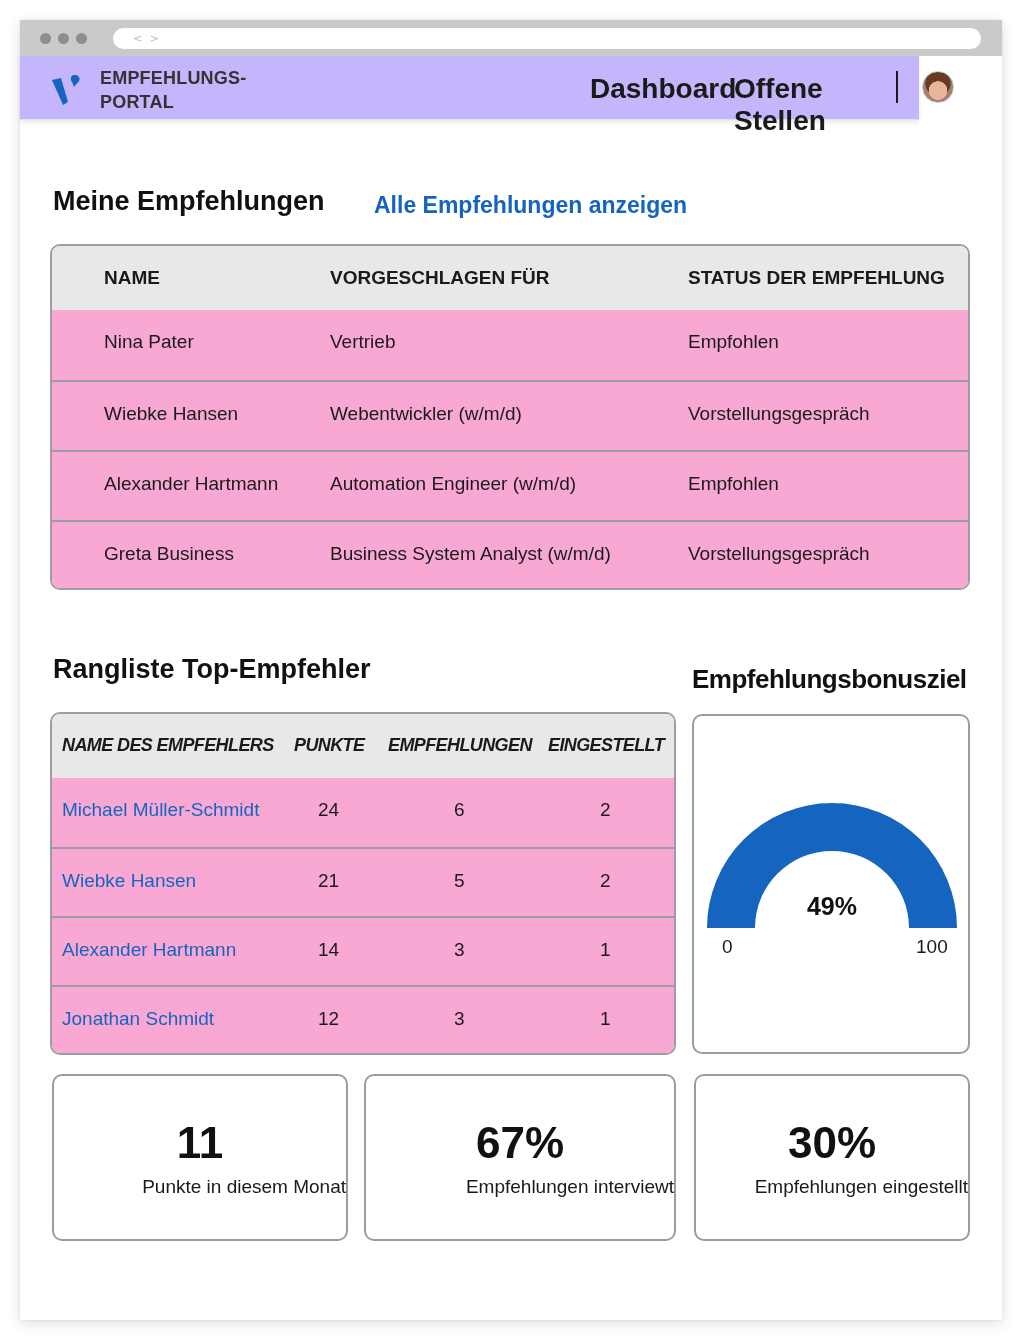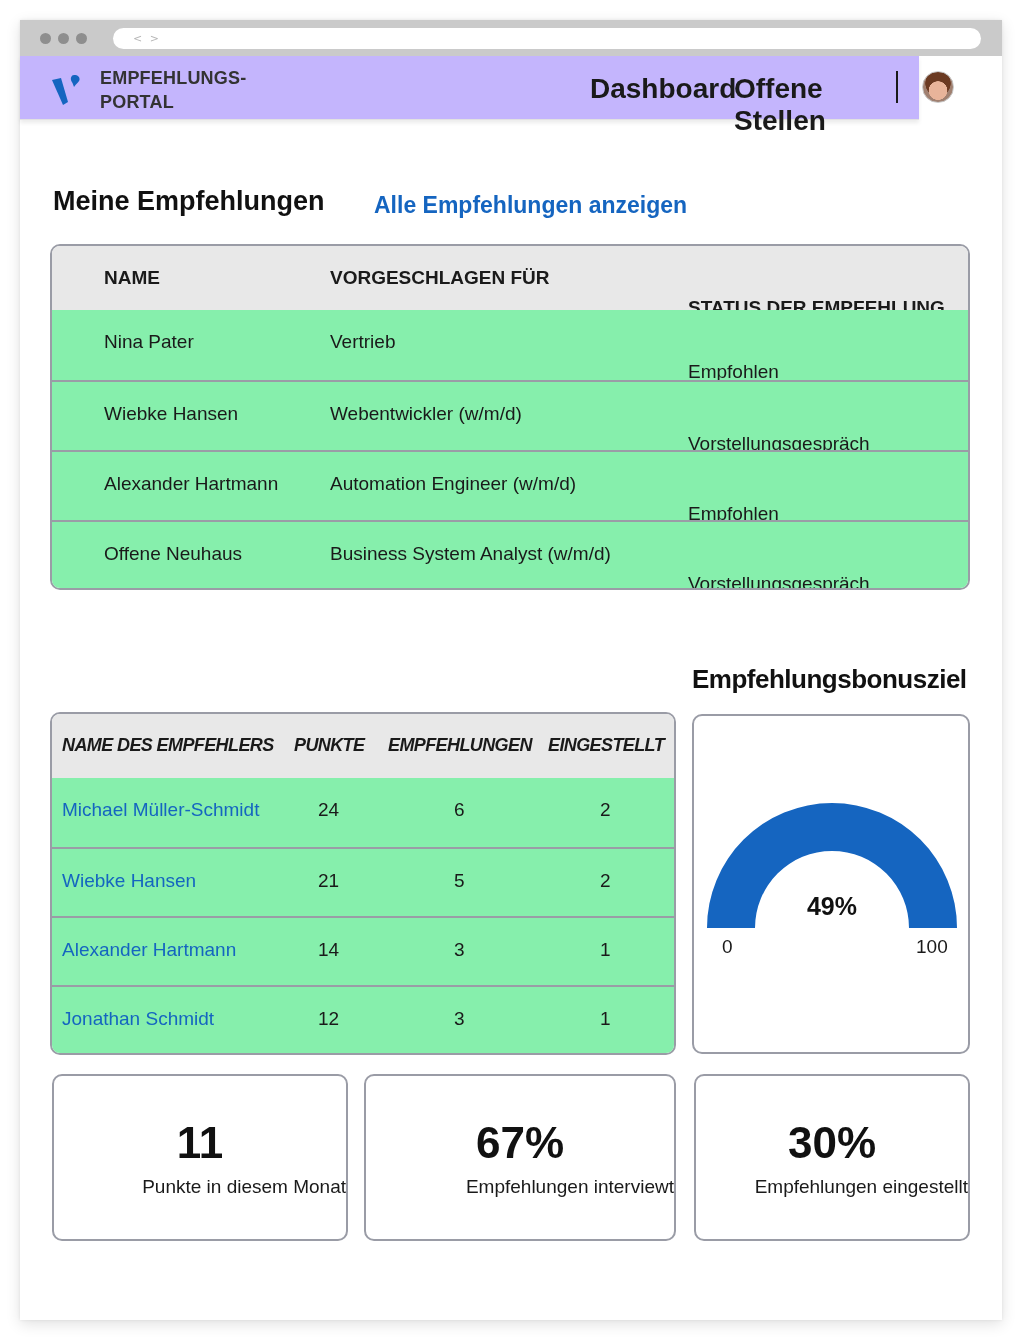--- a/index.html
+++ b/index.html
@@ -47,31 +47,31 @@
   }
 
   .section-title { position: absolute; font-weight: bold; font-size: 27px; color: #111111; }
   .link-all { position: absolute; left: 354px; top: 172px; font-weight: bold; font-size: 23px; color: #1565c0; cursor: pointer; }
 
   .table-card {
     position: absolute; border: 2px solid #9a9ca6; border-radius: 10px; overflow: hidden; background: #fff;
   }
   .thead { background: #e8e8e8; position: relative; }
   .th { position: absolute; font-weight: bold; color: #1a1a1a; }
-  .trow { position: relative; border-top: 2px solid #9a9ca6; background: #86efac; }
+  .trow { position: relative; border-top: 2px solid #9a9ca6; background: #f9a8d4; }
   .trow:first-of-type { border-top: none; }
   .td { position: absolute; color: #1a1a1a; }
 
   
   .t1 { left: 30px; top: 224px; width: 920px; height: 346px; }
   .t1 .thead { height: 64px; }
   .t1 .th { top: 21px; font-size: 19px; }
   .t1 .trow { height: 70px; }
   .t1 .td { top: 21px; font-size: 19px; }
-  .t1 .c1 { left: 34px; margin-left: 18px; } .t1 .c2 { left: 278px; } .t1 .c3 { left: 636px; margin-top: 30px; }
+  .t1 .c1 { left: 34px; margin-left: 18px; } .t1 .c2 { left: 278px; } .t1 .c3 { left: 636px; }
 
   
   .t2 { left: 30px; top: 692px; width: 626px; height: 343px; }
   .t2 .thead { height: 64px; font-style: italic; }
   .t2 .th { top: 21px; font-size: 18px; letter-spacing: -0.6px; }
   .t2 .trow { height: 69px; }
   .t2 .td { top: 21px; font-size: 19px; }
   .t2 .name { color: #1565c0; cursor: pointer; }
   .t2 .h1 { left: 10px; } .t2 .h2 { left: 242px; } .t2 .h3 { left: 336px; } .t2 .h4 { left: 496px; }
   .t2 .d1 { left: 10px; } .t2 .d2 { left: 266px; } .t2 .d3 { left: 402px; } .t2 .d4 { left: 548px; }
@@ -144,26 +144,27 @@
       <span class="td c1">Wiebke Hansen</span>
       <span class="td c2">Webentwickler (w/m/d)</span>
       <span class="td c3">Vorstellungsgespräch</span>
     </div>
     <div class="trow">
       <span class="td c1">Alexander Hartmann</span>
       <span class="td c2">Automation Engineer (w/m/d)</span>
       <span class="td c3">Empfohlen</span>
     </div>
     <div class="trow">
-      <span class="td c1">Offene Neuhaus</span>
+      <span class="td c1">Greta Business</span>
       <span class="td c2">Business System Analyst (w/m/d)</span>
       <span class="td c3">Vorstellungsgespräch</span>
     </div>
   </div>
 
+  <h2 class="section-title" style="left:33px; top:634px;">Rangliste Top-Empfehler</h2>
 
   <div class="table-card t2">
     <div class="thead">
       <span class="th h1">NAME DES EMPFEHLERS</span>
       <span class="th h2">PUNKTE</span>
       <span class="th h3">EMPFEHLUNGEN</span>
       <span class="th h4">EINGESTELLT</span>
     </div>
     <div class="trow" style="border-top:none">
       <span class="td d1 name">Michael Müller-Schmidt</span>

